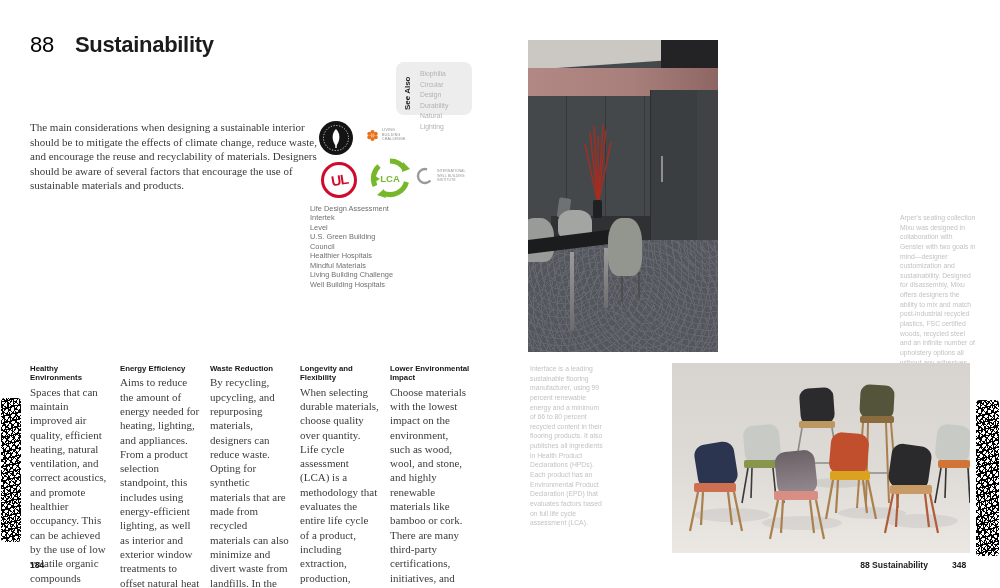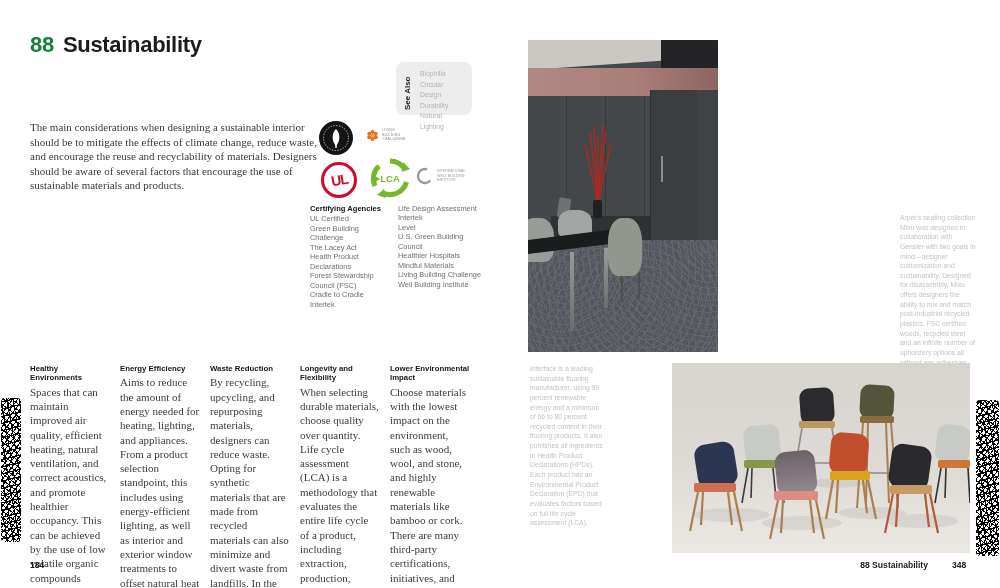--- a/index.html
+++ b/index.html
@@ -2,21 +2,21 @@
 <html><head>
 <meta charset="utf-8">
 <style>
   html,body{margin:0;padding:0;background:#fff;}
   #page{position:relative;width:1000px;height:588px;background:#ffffff;overflow:hidden;
         font-family:"Liberation Sans",sans-serif;color:#1c1c1c;}
 
   
   .chapter-head{position:absolute;left:30px;top:32px;font-size:22px;font-weight:600;
                 letter-spacing:-0.3px;white-space:nowrap;}
-  .chapter-num{color:#15803d;font-weight:700;margin-right:9px;}
+  .chapter-num{color:#000000;font-weight:400;margin-right:21px;}
   .definition{position:absolute;left:30px;top:68px;width:292px;font-size:11.5px;
               font-weight:600;line-height:1.45;color:#1a1a1a;}
   .intro{position:absolute;left:30px;top:120px;width:292px;
          font-family:"Liberation Serif",serif;font-size:11px;line-height:1.32;color:#3a3a3a;}
 
   
   .see-also{position:absolute;left:396px;top:62px;width:76px;height:53px;background:#ededed;
             border-radius:8px;box-sizing:border-box;padding:7px 6px 6px 24px;}
   .see-also-label{position:absolute;left:7px;top:8px;height:40px;writing-mode:vertical-rl;
                   transform:rotate(180deg);font-size:8px;font-weight:700;color:#1c1c1c;}
@@ -185,39 +185,29 @@
       <circle cx="9" cy="9" r="7" fill="none" stroke="#9a9a9a" stroke-width="2.4" stroke-dasharray="30 14" transform="rotate(40 9 9)"></circle>
     </svg>
     <div class="well-text">
         <div class="list-line">INTERNATIONAL</div>
         <div class="list-line">WELL BUILDING</div>
         <div class="list-line">INSTITUTE</div>
       </div>
   </div>
 
   <div class="certifying">
-    <div class="cert-col c1">
-      <div class="cert-head">Certifying Agencies</div>
-    <div class="list-line">UL Certified</div>
-        <div class="list-line">Green Building Challenge</div>
-        <div class="list-line">The Lacey Act</div>
-        <div class="list-line">Health Product Declarations</div>
-        <div class="list-line">Forest Stewardship Council (FSC)</div>
-        <div class="list-line">Cradle to Cradle</div>
-        <div class="list-line">Intertek</div>
-      </div>
     <div class="cert-col c2">
         <div class="list-line">Life Design Assessment</div>
         <div class="list-line">Intertek</div>
         <div class="list-line">Level</div>
         <div class="list-line">U.S. Green Building Council</div>
         <div class="list-line">Healthier Hospitals</div>
         <div class="list-line">Mindful Materials</div>
         <div class="list-line">Living Building Challenge</div>
-        <div class="list-line">Well Building Institute</div>
+        <div class="list-line">Well Building Hospitals</div>
       </div>
   </div>
 
   <div class="factors">
     <div class="col">
       <div class="col-title">Healthy Environments</div>
       <div class="col-body">Spaces that can maintain improved air quality, efficient heating, natural ventilation, and correct acoustics, and promote healthier occupancy. This can be achieved by the use of low volatile organic compounds (VOC) emissions or toxins from furniture or products, and incorporating plants to offset carbon dioxide.</div>
     </div>
     <div class="col">
       <div class="col-title">Energy Efficiency</div>

